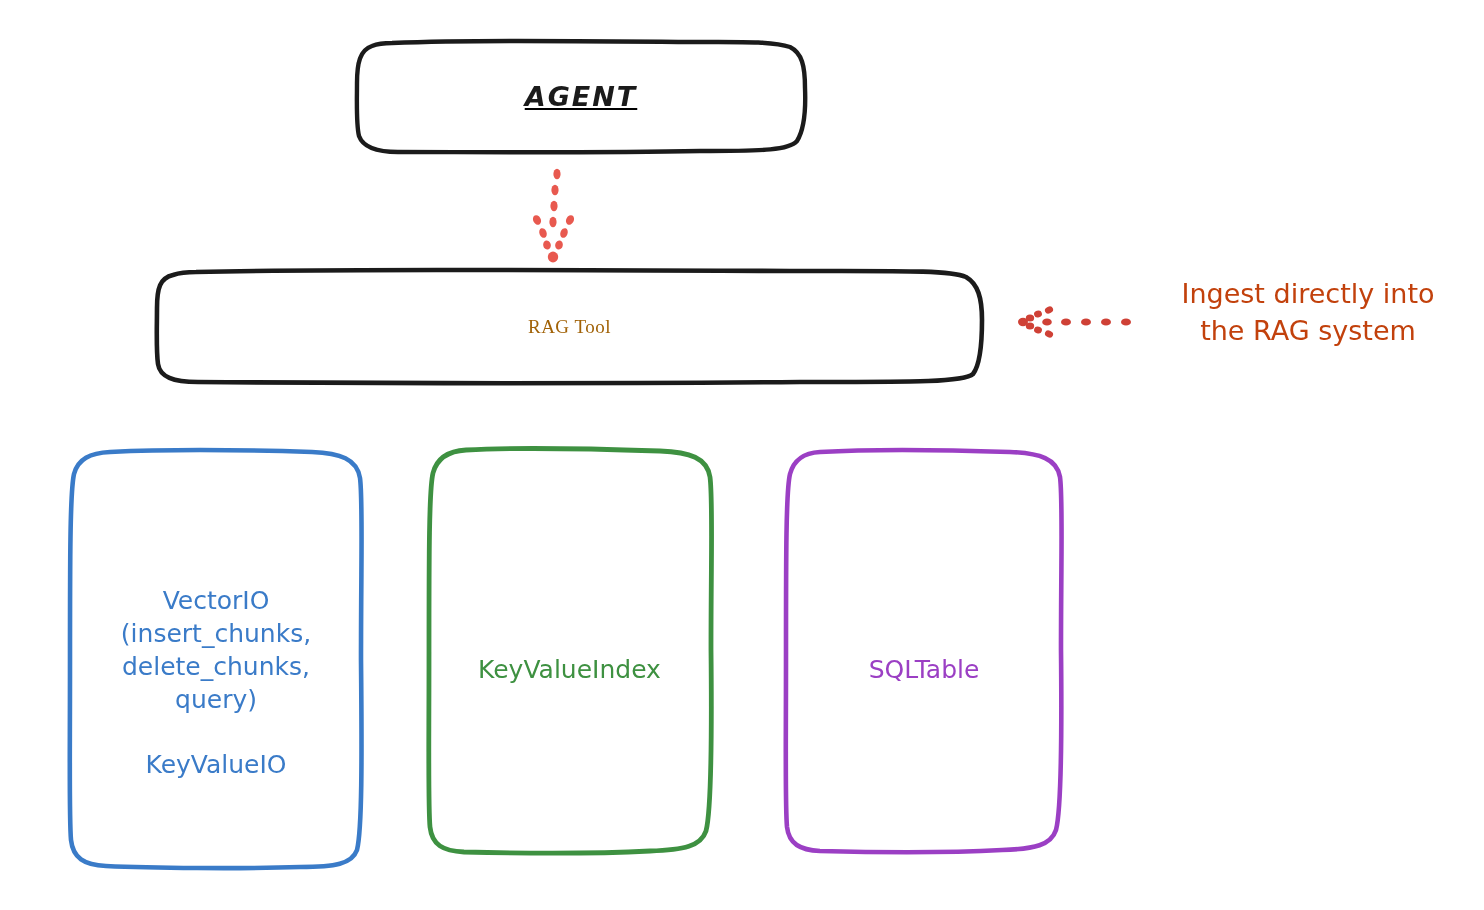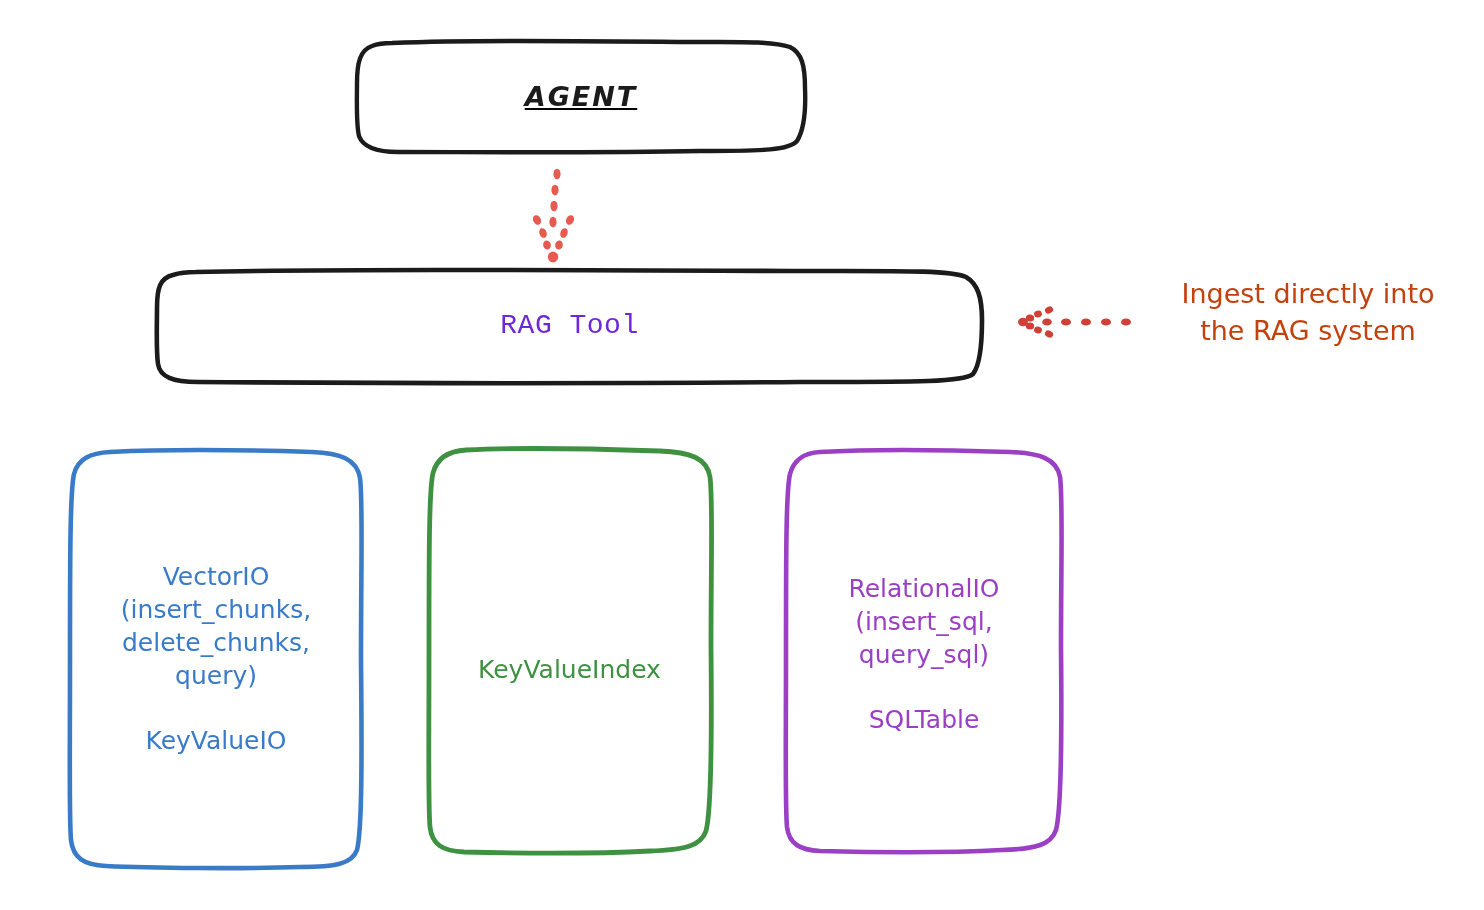--- a/index.html
+++ b/index.html
@@ -53,30 +53,30 @@
   }
 
   
   #rag-tool-node {
     left: 157px;
     top: 271px;
     width: 825px;
     height: 111px;
   }
   #rag-tool-node .node-label {
-    font-family: Liberation Mono, monospace;
-    font-size: 28px;
-    color: #6d28d9;
+    font-family: Liberation Serif, serif;
+    font-size: 19px;
+    color: #a16207;
     letter-spacing: 0.5px;
   }
 
   
   #vector-io-node {
     left: 70px;
-    top: 448px;
+    top: 472px;
     width: 292px;
     height: 418px;
   }
   #key-value-io-node {
     left: 428px;
     top: 449px;
     width: 283px;
     height: 406px;
   }
   #relational-io-node {
@@ -238,20 +238,17 @@
 delete_chunks,
 query)</div>
   <div class="provider-index">KeyValueIO</div>
 </div>
 
 <div class="node" id="key-value-io-node">
   <div class="provider-index">KeyValueIndex</div>
 </div>
 
 <div class="node" id="relational-io-node">
-  <div class="provider-label">RelationalIO
-(insert_sql,
-query_sql)</div>
   <div class="provider-index">SQLTable</div>
 </div>
 
 <div id="ingest-annotation">Ingest directly into
 the RAG system</div>
 
 </body></html>

